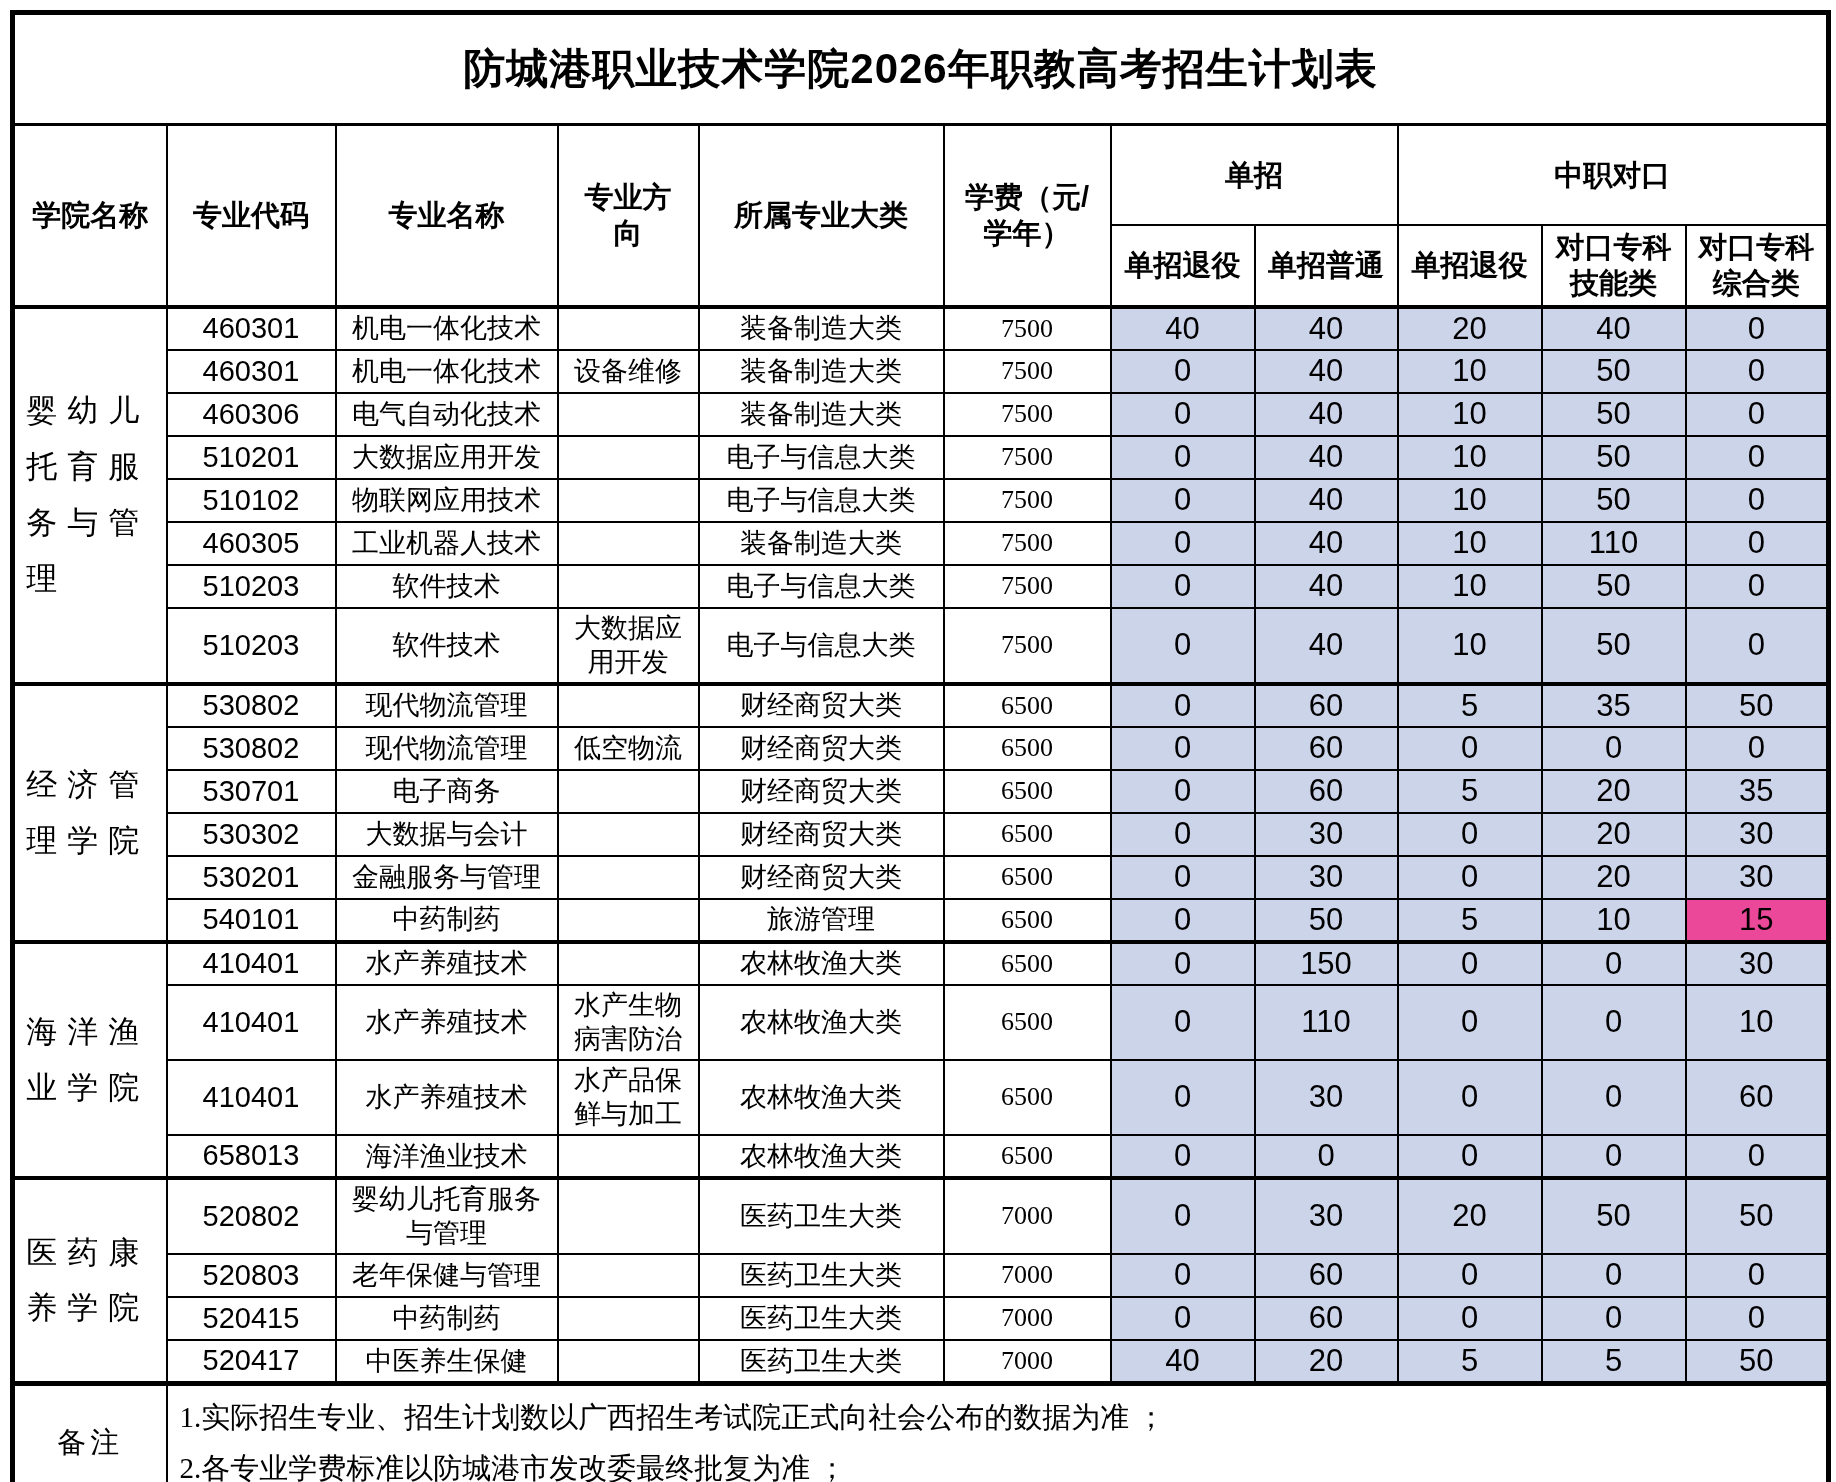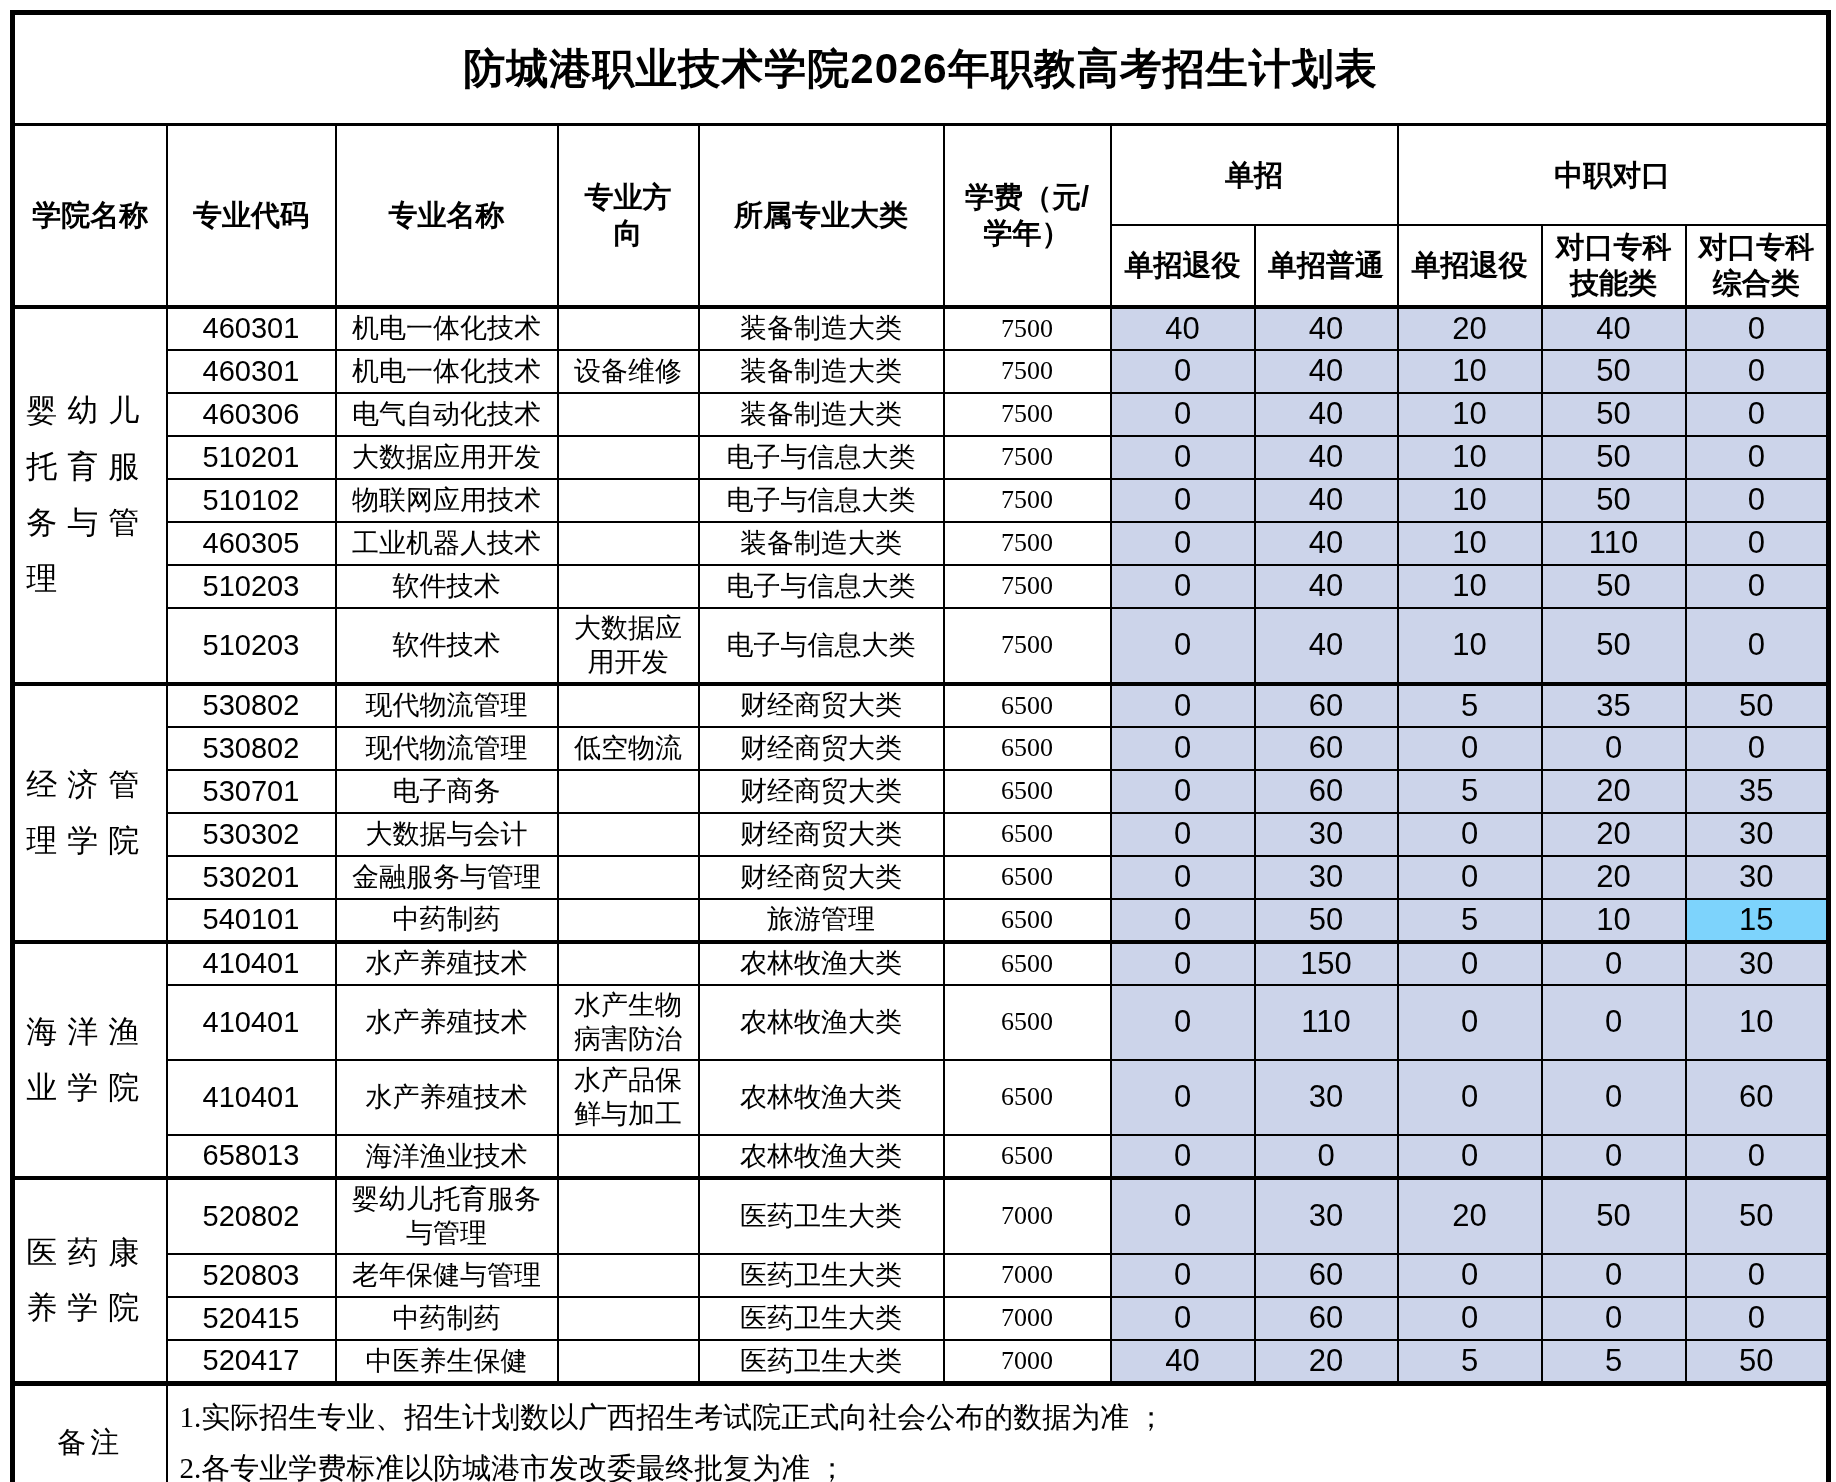--- a/index.html
+++ b/index.html
@@ -239,21 +239,21 @@
         <tr>
           <td class="code">540101</td>
           <td class="cn">中药制药</td>
           <td class="cn"></td>
           <td class="cn">旅游管理</td>
           <td class="tuition">6500</td>
           <td class="val" style="background: rgb(204, 212, 234);">0</td>
           <td class="val" style="background: rgb(204, 212, 234);">50</td>
           <td class="val" style="background: rgb(204, 212, 234);">5</td>
           <td class="val" style="background: rgb(204, 212, 234);">10</td>
-          <td class="val" style="background: #7dd3fc; margin-top: 15px;">15</td>
+          <td class="val" style="background: #ec4899; margin-top: 15px;">15</td>
         </tr>
         <tr class="group-start">
           <td class="college" rowspan="4">
             <div class="college-inner">海洋渔业学院</div>
           </td>
           <td class="code">410401</td>
           <td class="cn">水产养殖技术</td>
           <td class="cn"></td>
           <td class="cn">农林牧渔大类</td>
           <td class="tuition">6500</td>

